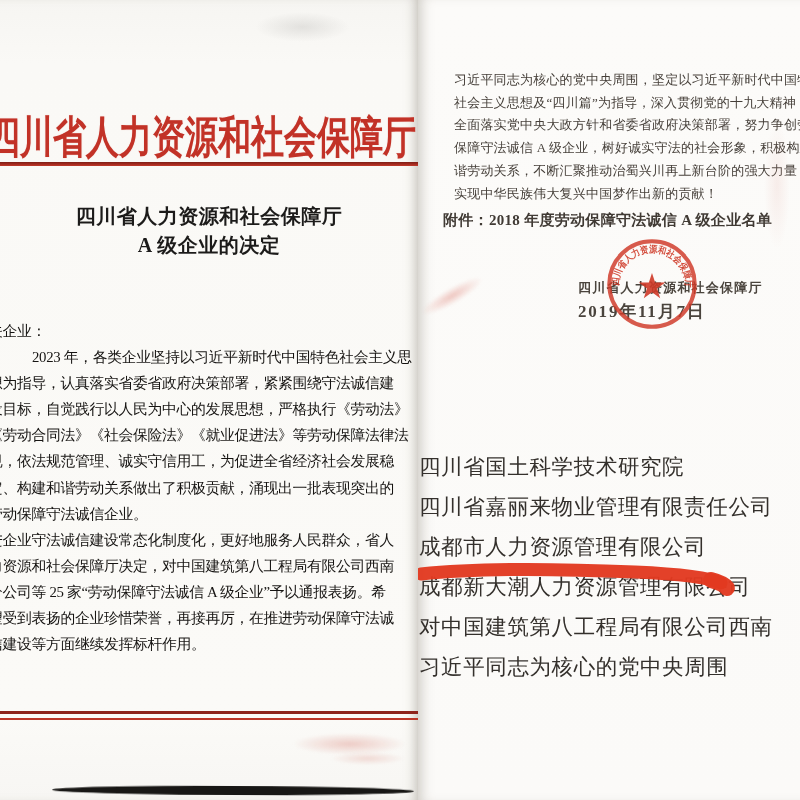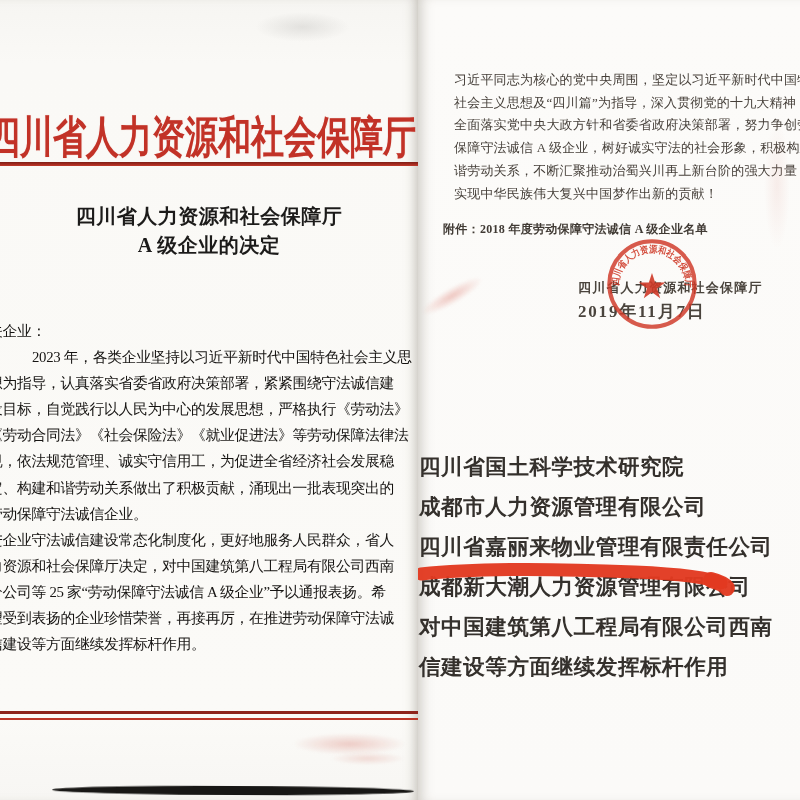--- a/index.html
+++ b/index.html
@@ -54,36 +54,36 @@
   }
 
   
   .closing-paragraph{
     position:absolute;left:36px;top:69px;width:344px;
     font-size:13px;line-height:22.7px;color:#453f39;
     letter-spacing:0.2px;
   }
   .closing-paragraph div{white-space:nowrap;}
   .attachment-line{
-    position:absolute;left:25px;top:221px;white-space:nowrap;
-    font-size:12px;color:#403a34;letter-spacing:0.3px;font-weight:600;
+    position:absolute;left:25px;top:211px;white-space:nowrap;
+    font-size:15px;color:#403a34;letter-spacing:0.3px;font-weight:600;
   }
   .signature-line{
     position:absolute;left:160px;top:279px;white-space:nowrap;
     font-size:13px;letter-spacing:1.2px;color:#4a443d;z-index:2;font-weight:600;
   }
   .date-line{
     position:absolute;left:160px;top:300px;white-space:nowrap;
     font-size:17px;letter-spacing:1.8px;color:#4a443d;z-index:2;font-weight:600;
   }
   .seal{position:absolute;left:186px;top:236px;width:96px;height:96px;z-index:3;
     opacity:.9;filter:blur(.2px);}
   .company-list{
     position:absolute;left:1px;top:452px;width:382px;z-index:1;
-    font-size:21.5px;color:#34302c;letter-spacing:0.6px;font-weight:700;
+    font-size:21.5px;color:#34302c;letter-spacing:0.6px;font-weight:400;
   }
   .company-list div{white-space:nowrap;height:40px;line-height:30px;}
   .marker{position:absolute;left:-3px;top:561px;width:336px;height:42px;z-index:4;}
 
   
   .stain{position:absolute;border-radius:50%;pointer-events:none;}
   .stain.gray1{left:255px;top:12px;width:95px;height:30px;
     background:radial-gradient(ellipse,rgba(150,148,145,.22),transparent 70%);}
   .stain.pink1{left:292px;top:733px;width:115px;height:22px;
     background:radial-gradient(ellipse,rgba(222,150,140,.45),transparent 70%);filter:blur(1px);}
@@ -157,25 +157,25 @@
       <path id="sealArc" d="M 15,52 A 35,35 0 1 1 85,52" fill="none"></path>
     </defs>
     <text font-size="10" fill="#cf3a28" font-weight="bold" textLength="112" lengthAdjust="spacingAndGlyphs">
       <textPath href="#sealArc" startOffset="0">四川省人力资源和社会保障厅</textPath>
     </text>
     <text x="50" y="65" text-anchor="middle" font-size="36" fill="#cf3a28">★</text>
   </svg>
 
   <div class="company-list">
       <div>四川省国土科学技术研究院</div>
+      <div>四川省嘉丽来物业管理有限责任公司</div>
       <div>成都市人力资源管理有限公司</div>
-      <div>四川省嘉丽来物业管理有限责任公司</div>
       <div>成都新大潮人力资源管理有限公司</div>
       <div>对中国建筑第八工程局有限公司西南</div>
-      <div>信建设等方面继续发挥标杆作用</div>
+      <div>习近平同志为核心的党中央周围</div>
     </div>
 
   <svg class="marker" viewBox="0 0 336 42">
     <path d="M 6,13 C 70,6 150,8 220,11 C 265,13 295,17 306,22" fill="none" stroke="#e23920" stroke-width="13" stroke-linecap="round" opacity="0.96"></path>
     <path d="M 296,19 C 304,21 310,24 312,27" fill="none" stroke="#e23920" stroke-width="16" stroke-linecap="round" opacity="0.96"></path>
   </svg>
 
   <div class="stain pink3"></div>
   <div class="stain pink4"></div>
 </div>

